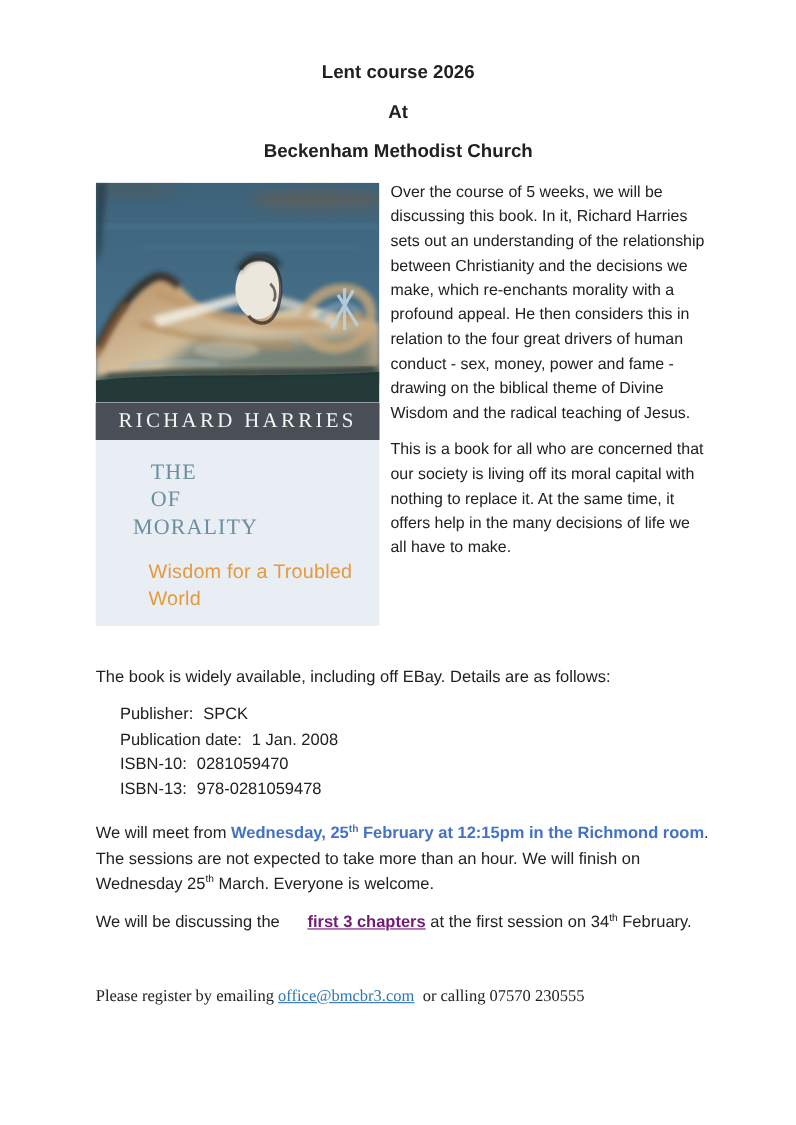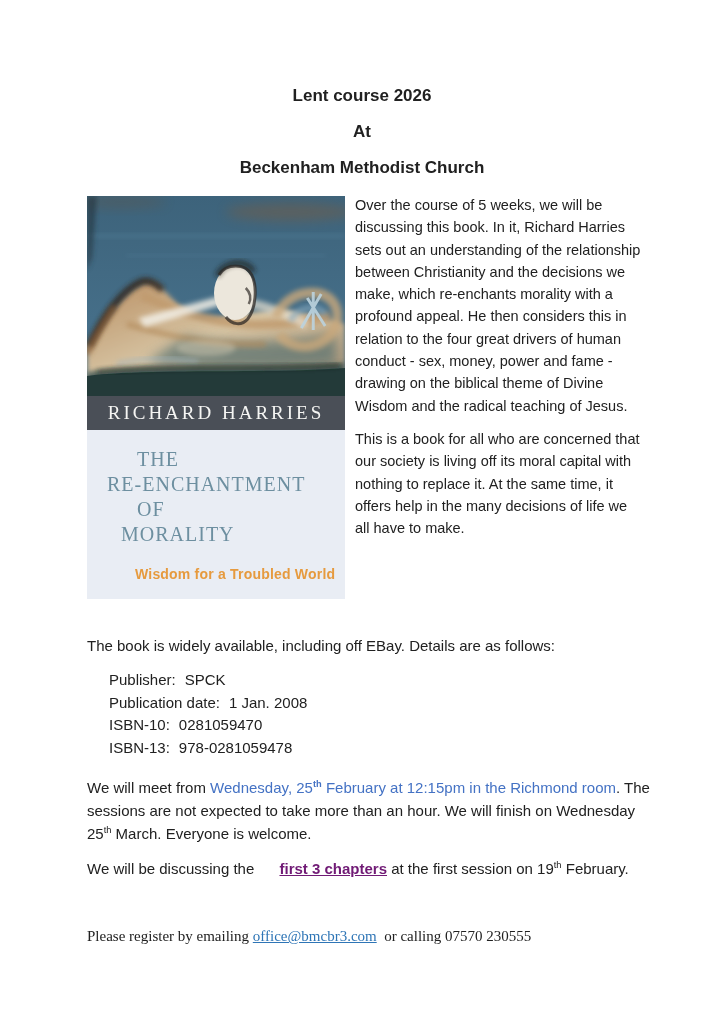--- a/index.html
+++ b/index.html
@@ -7,21 +7,21 @@
     position: relative;
     width: 724px;
     height: 1023px;
     background: #ffffff;
     font-family: "Liberation Sans", sans-serif;
     color: #212121;
     overflow: hidden;
   }
   
   .titles {
-    padding-top: 86px;
+    padding-top: 56px;
     text-align: center;
     font-weight: 700;
     font-size: 17px;
     line-height: 20px;
   }
   .titles p { margin: 0 0 16px 0; }
 
   
   .book-row {
     display: flex;
@@ -61,22 +61,22 @@
     padding: 17px 0 12px 20px;
     box-sizing: border-box;
   }
   .panel .t-ind1 { margin-left: 30px; }
   .panel .t-ind2 { margin-left: 0px; }
   .panel .t-ind3 { margin-left: 30px; }
   .panel .t-ind4 { margin-left: 14px; }
   .panel .subtitle {
     margin: 15px 0 0 28px;
     font-family: "Liberation Sans", sans-serif;
-    font-weight: 700;
-    font-size: 14px;
+    font-weight: 400;
+    font-size: 18px;
     letter-spacing: 0.2px;
     color: #e69a3e;
   }
 
   .desc {
     flex: 1;
     font-size: 14.5px;
     line-height: 22.3px;
     padding-top: 0px;
   }
@@ -88,21 +88,21 @@
   .details { margin-left: 22px; }
   .detail-row .label { margin-right: 9px; }
 
   
   .meeting { margin: 17px 60px 0 87px; font-size: 15px; line-height: 23px; width: 572px; box-sizing: border-box; }
   .meeting p { margin: 0 0 12px 0; }
   .register { margin: 48px 60px 0 87px; font-size: 15px; font-family: Liberation Serif, serif; }
 
   .rich { white-space: pre-wrap; }
   .seg-plain { }
-  .seg-bblue  { color: #4472c4; font-weight: 400; }
+  .seg-bblue  { color: #4472c4; font-weight: 700; }
   .seg-bbsup  { color: #4472c4; font-weight: 700; font-size: 0.62em; vertical-align: super; line-height: 0; }
   .seg-sup    { font-size: 0.62em; vertical-align: super; line-height: 0; }
   .seg-bblueu { color: #701a75; font-weight: 700; text-decoration: underline; margin-left: 21px; }
   .seg-link   { color: #2e75b6; text-decoration: underline; cursor: pointer; }
 </style>
 </head>
 <body>
 
 <div class="page">
 
@@ -160,21 +160,20 @@
           <path d="M0,176 C70,166 180,174 260,167 L260,180 C180,186 70,180 0,190 Z" fill="#3c5554" opacity="0.85" filter="url(#b1)"></path>
           <path d="M0,180 C60,172 180,178 260,172 L260,200 L0,200 Z" fill="#233a39"></path>
           <path d="M10,176 C80,168 190,174 255,169" stroke="#17201f" stroke-width="3" fill="none" opacity="0.8" filter="url(#b1)"></path>
         </svg>
       </div>
       <div class="author-band">
         <span>RICHARD HARRIES</span>
       </div>
       <div class="panel">
         <div class="t-ind1">THE</div>
-        <div class="t-ind2">RE-ENCHANTMENT</div>
         <div class="t-ind3">OF</div>
         <div class="t-ind4">MORALITY</div>
         <div class="subtitle">Wisdom for a Troubled World</div>
       </div>
     </figure>
 
     <div class="desc">
       <p>Over the course of 5 weeks, we will be discussing this book. In it, Richard Harries sets out an understanding of the relationship between Christianity and the decisions we make, which re-enchants morality with a profound appeal. He then considers this in relation to the four great drivers of human conduct - sex, money, power and fame - drawing on the biblical theme of Divine Wisdom and the radical teaching of Jesus.</p>
       <p>This is a book for all who are concerned that our society is living off its moral capital with nothing to replace it. At the same time, it offers help in the many decisions of life we all have to make.</p>
     </div>
@@ -193,18 +192,18 @@
         <span class="label">ISBN-10:</span><span class="value">0281059470</span>
       </div>
       <div class="detail-row">
         <span class="label">ISBN-13:</span><span class="value">978-0281059478</span>
       </div>
     </div>
   </div>
 
   <div class="meeting">
     <p class="rich"><span class="seg-plain">We will meet from </span><span class="seg-bblue">Wednesday, 25</span><span class="seg-bbsup">th</span><span class="seg-bblue"> February at 12:15pm in the Richmond room</span><span class="seg-plain">. The sessions are not expected to take more than an hour. We will finish on Wednesday 25</span><span class="seg-sup">th</span><span class="seg-plain"> March. Everyone is welcome.</span></p>
-    <p class="rich"><span class="seg-plain">We will be discussing the </span><span class="seg-bblueu">first 3 chapters</span><span class="seg-plain"> at the first session on 19</span><span class="seg-sup">th</span><span class="seg-plain"> February.</span></p>
+    <p class="rich"><span class="seg-plain">We will be discussing the </span><span class="seg-bblueu">first 3 chapters</span><span class="seg-plain"> at the first session on 34</span><span class="seg-sup">th</span><span class="seg-plain"> February.</span></p>
   </div>
 
   <p class="register rich"><span class="seg-plain">Please register by emailing </span><span class="seg-link">office@bmcbr3.com</span><span class="seg-plain">  or calling 07570 230555</span></p>
 
 </div>
 
 </body></html>

